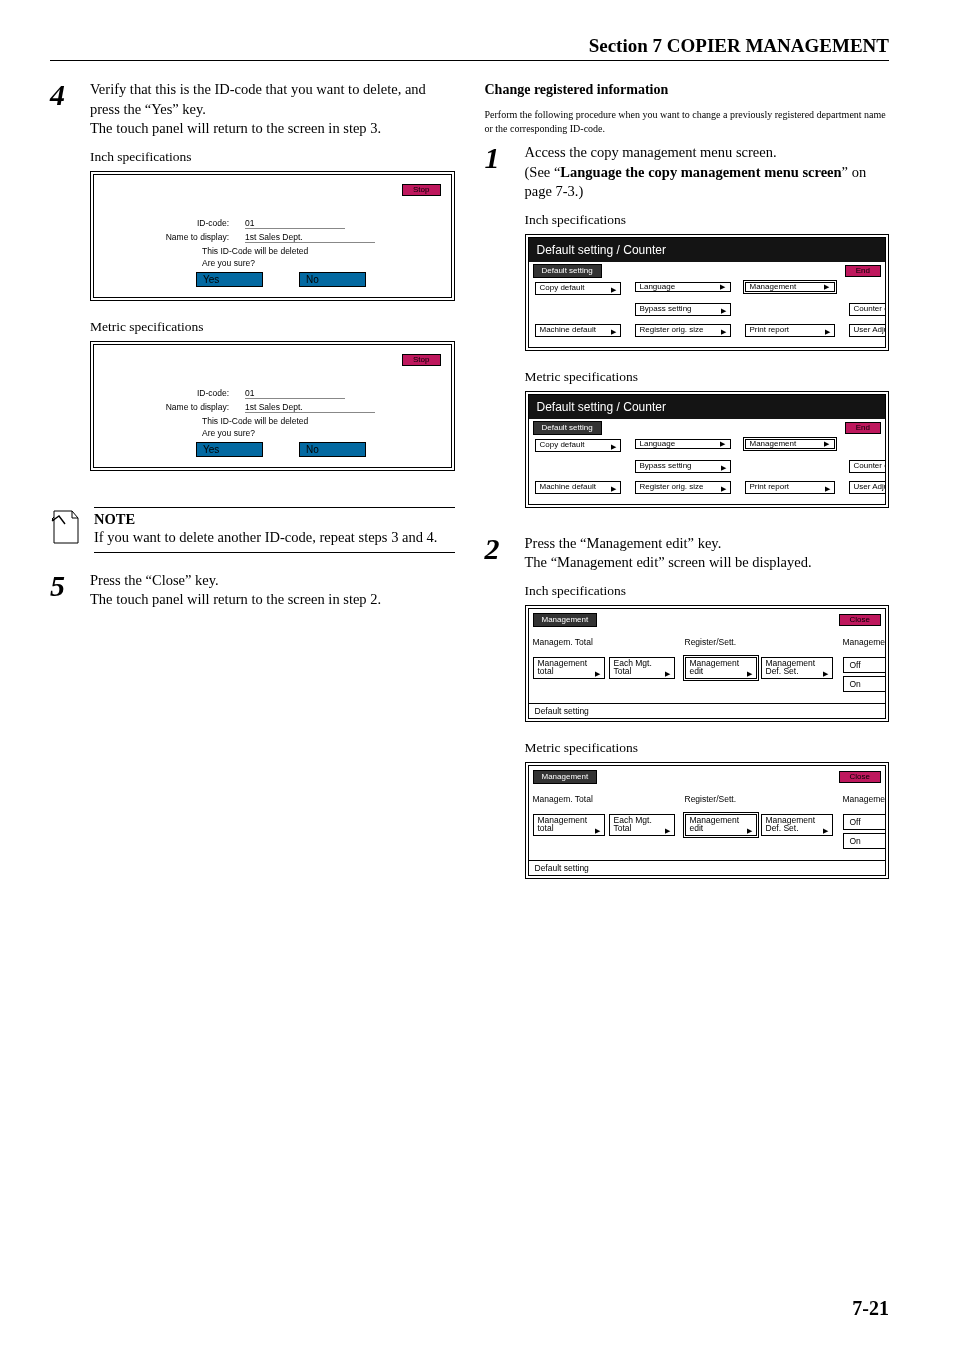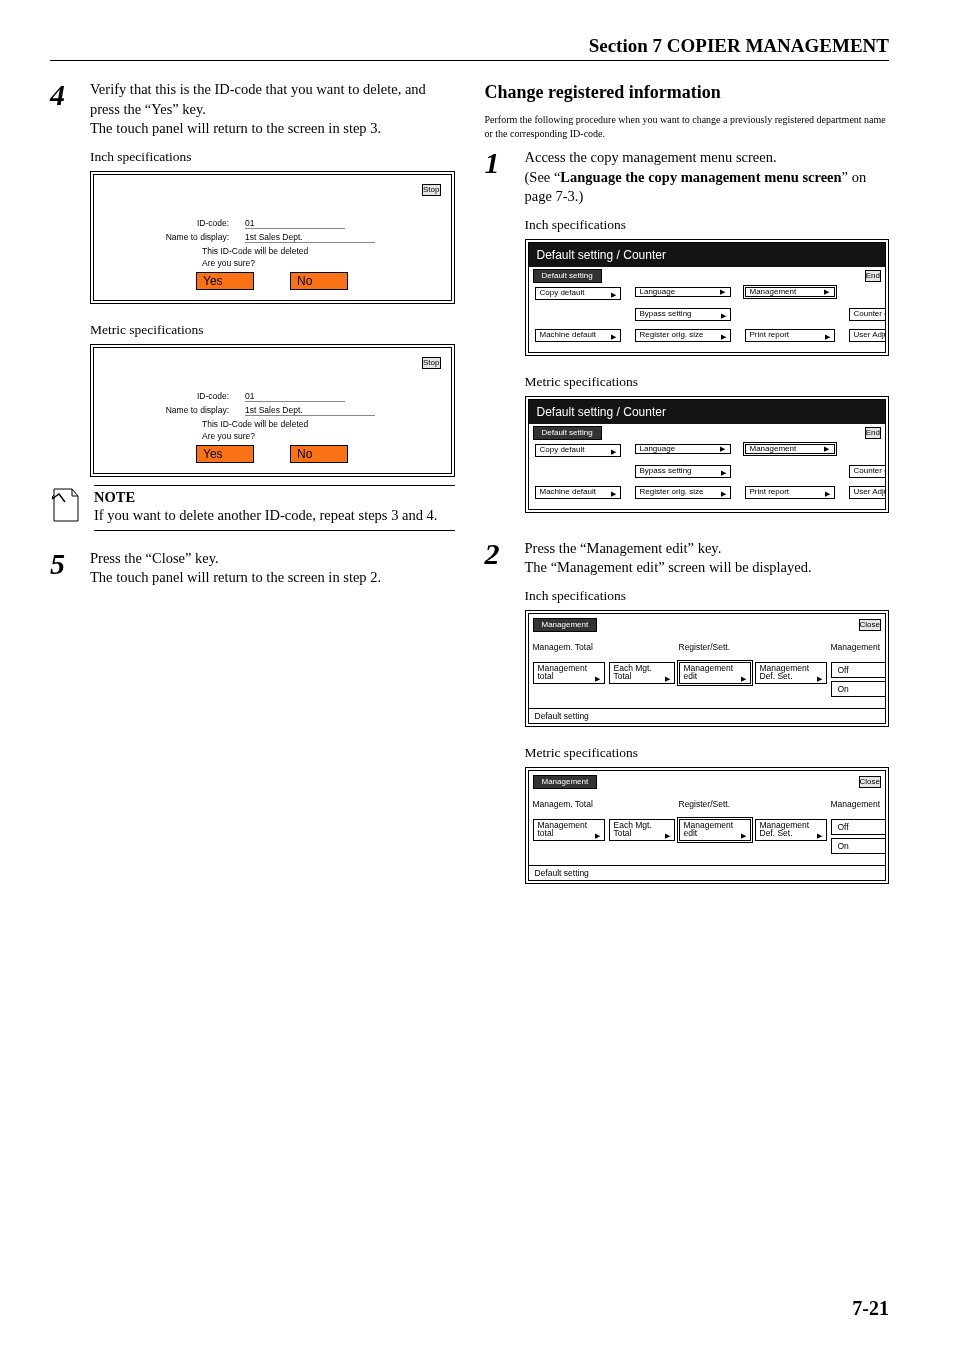--- a/index.html
+++ b/index.html
@@ -10,54 +10,54 @@
   .step{display:flex;gap:14px;margin-bottom:10px}
   .step-num{font-family:"Times New Roman",serif;font-style:italic;font-weight:bold;font-size:30px;line-height:1;min-width:26px}
   .step-body{flex:1;font-size:14.5px;line-height:1.35}
   .sublabel{font-size:13.5px;margin:8px 0 6px 40px}
   .sublabel-r{font-size:13.5px;margin:8px 0 6px 40px}
   .bold{font-weight:bold}
   
   .panel-wrap{margin-left:40px;margin-right:0;border:1.2px solid #000;background:#fff;font-family:Arial,Helvetica,sans-serif}
   .panel-inner{margin:2px;border:1.2px solid #000;padding:7px 10px 10px;position:relative;min-height:100px}
   .topbar{height:16px;display:flex;justify-content:flex-end;align-items:center}
-  .tiny-btn{border:1px solid #000;font-size:8px;padding:1px 0;background:#e5e5e5;line-height:1}
+  .tiny-btn{border:1px solid #000;font-size:8px;padding:1px 10px;background:#be185d;line-height:1}
   .panel-form{font-size:8.5px;margin-top:20px}
   .panel-form .frow{display:flex;align-items:center;margin-bottom:3px;margin-left:40px}
   .panel-form .flabel{text-align:right;width:85px;padding-right:16px}
   .panel-form .fval{border-bottom:1px solid #888;min-width:100px;padding-bottom:0}
   .panel-form .confirm{margin-left:98px;margin-top:2px}
   .panel-form .yn{margin-left:92px;margin-top:4px;display:flex;gap:36px}
-  .yn .btn{border:1px solid #000;font-size:12px;padding:1px 0;width:50px;text-align:left;padding-left:6px;background:#f97316}
+  .yn .btn{border:1px solid #000;font-size:10px;padding:1px 9px;width:50px;text-align:left;padding-left:6px;background:#0369a1}
   
-  .note-row{display:flex;gap:10px;margin:8px 0 10px 0;align-items:flex-start}
+  .note-row{display:flex;gap:10px;margin:36px 0 10px 0;align-items:flex-start}
   .note-icon{width:34px;height:40px;position:relative}
   .note-icon svg{width:34px;height:40px}
   .note-body{flex:1;font-size:14.5px;border-top:1.2px solid #000;border-bottom:1.2px solid #000;padding:3px 0 6px}
   .note-body .ntitle{font-weight:bold;margin-bottom:1px}
   
-  .h2{font-weight:bold;font-size:18px;margin:2px 0 10px}
+  .h2{font-weight:bold;font-size:14px;margin:2px 0 10px}
   .para{font-size:10px;line-height:1.35;margin-bottom:8px}
   
   .sc-wrap{margin-left:40px;margin-right:0;font-family:Arial,Helvetica,sans-serif}
   .sc-out{border:1.2px solid #000;padding:2px;background:#fff}
   .sc-in{border:1.2px solid #000;overflow:hidden}
   .sc-black{background:#141414;color:#fff;font-size:12px;padding:5px 8px}
   .sc-body{padding:2px 4px 6px;background:#fff}
   .sc-tabbar{display:flex;align-items:center;margin-bottom:4px}
   .sc-tab{background:#333;color:#fff;font-size:8px;padding:2px 8px;border:1px solid #000;line-height:1}
   .sc-endwrap{margin-left:auto}
   .sc-grid{display:grid;grid-template-columns:86px 96px 90px 78px;gap:4px 14px;align-items:start;font-size:8px;padding:0 2px}
   .chip{border:1px solid #000;padding:0 4px;background:#fff;line-height:1;display:flex;align-items:center;justify-content:space-between;gap:3px}
   .chip .tri{font-size:7px;line-height:1}
   .chip.two{flex-direction:column;align-items:flex-start;gap:0;padding:1px 4px 2px;position:relative}
   .chip.two .tri{position:absolute;right:3px;bottom:1px}
   .chip.sel{outline:1.5px solid #000;outline-offset:1px}
   .sc-grid .cell{min-height:17px}
-  .mg-cols{display:grid;grid-template-columns:1fr 1fr 95px;gap:4px;font-size:8.5px}
+  .mg-cols{display:grid;grid-template-columns:1fr 1fr 95px;gap:10px;font-size:8.5px}
   .mg-colhead{font-size:8.5px;margin:6px 0 10px}
   .mg-btnrow{display:flex;gap:4px;margin-bottom:8px}
   .mg-right .opt{border:1px solid #000;background:#fff;padding:2px 6px;font-size:8.5px;margin-bottom:3px;width:42px}
   .mg-footer{border-top:1px solid #000;padding:2px 6px;font-size:8.5px;background:#fff;margin-top:2px}
   
   .pageno{position:absolute;bottom:30px;right:65px;font-weight:bold;font-size:20px}
 </style>
 </head>
 <body>
 

